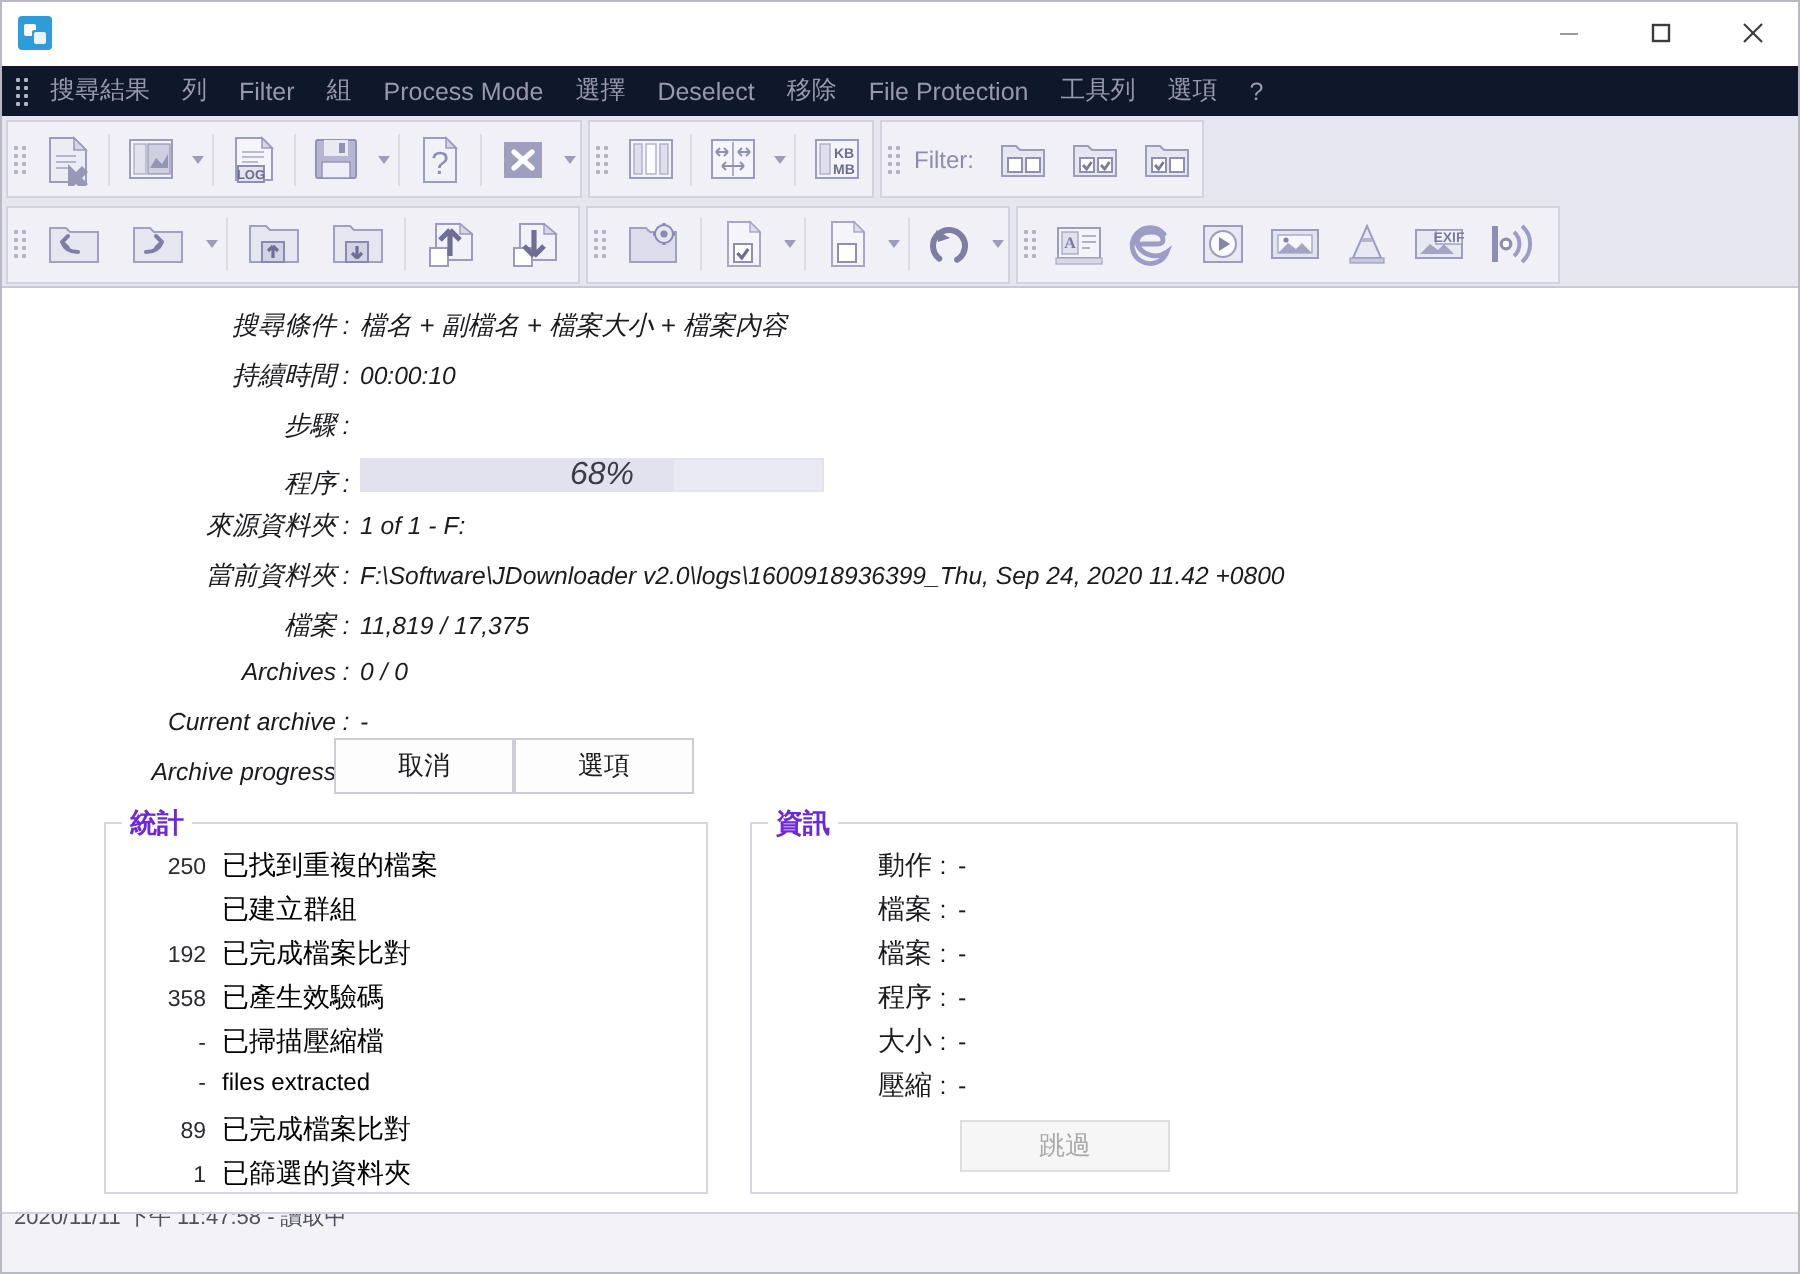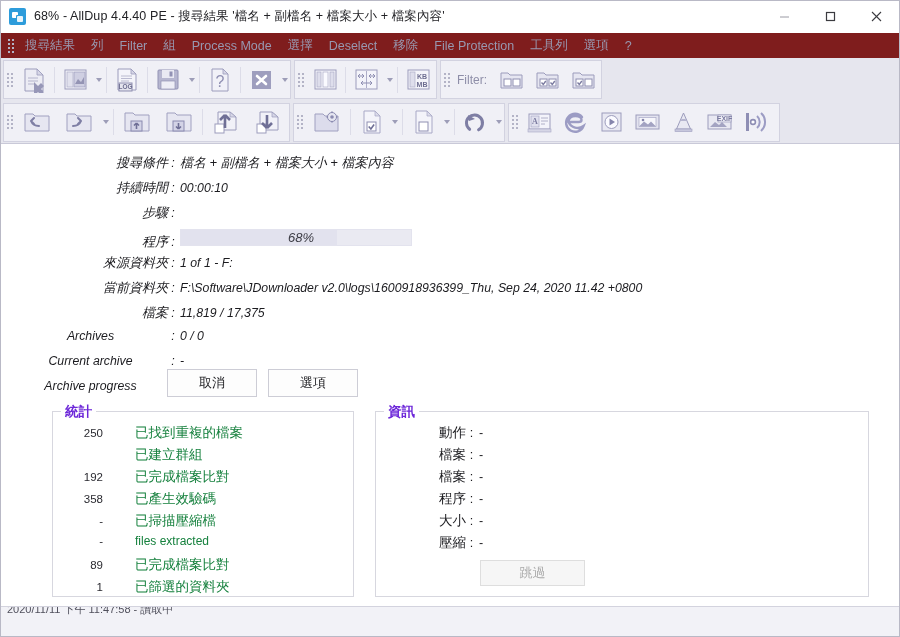--- a/index.html
+++ b/index.html
@@ -78,21 +78,21 @@
     display: flex;
     align-items: center;
     justify-content: center;
     color: #3b3b40;
   }
   .win-btn svg { display: block; }
 
   
   .menubar {
     height: 25px;
-    background: #7f1d1d;
+    background: #0f172a;
     display: flex;
     align-items: center;
     font-size: 12.5px;
     color: #9c9cb4;
     padding-left: 4px;
     box-sizing: border-box;
   }
   .grip {
     width: 8px;
     height: 16px;
@@ -185,21 +185,21 @@
     height: 20px;
   }
   .info-label {
     width: 155px;
     text-align: right;
     font-size: 13px;
     color: #1b1b1f;
     white-space: nowrap;
     flex: 0 0 auto;
   }
-  .info-label.latin { font-size: 12.3px; text-align: center; }
+  .info-label.latin { font-size: 12.3px; }
   .info-colon {
     width: 10px;
     text-align: center;
     font-size: 12.5px;
     color: #1b1b1f;
     flex: 0 0 auto;
   }
   .info-value {
     font-size: 12.3px;
     color: #1b1b1f;
@@ -221,32 +221,31 @@
     position: absolute;
     left: 0; top: 0; bottom: 0;
     background: #e2e2ee;
   }
   .progress-text {
     position: absolute;
     left: 0; right: 0; top: 0; bottom: 0;
     display: flex;
     align-items: center;
     justify-content: center;
-    font-size: 13px;
+    font-size: 16px;
     color: #3b3b44;
     padding-left: 10px;
   }
 
   
   .action-row {
     position: absolute;
     top: 225px;
     left: 166px;
     display: flex;
-    gap: 11px;
   }
   .btn {
     width: 90px;
     height: 28px;
     background: #fdfdfd;
     border: 1px solid #cdcdd6;
     font-size: 13px;
     color: #1b1b1f;
     display: flex;
     align-items: center;
@@ -293,23 +292,22 @@
     width: 58px;
     text-align: right;
     font-size: 11.5px;
     color: #2a2a30;
     flex: 0 0 auto;
     padding-right: 8px;
     box-sizing: border-box;
   }
   .stat-text {
     font-size: 13.5px;
-    color: #15803d;
+    color: #000000;
     white-space: nowrap;
-    margin-left: 24px;
   }
   .stat-text.latin { font-size: 12px; }
 
   .stats-list {
     position: absolute;
     left: 0;
     top: 12px;
     width: 100%;
   }
 
@@ -382,21 +380,20 @@
     white-space: nowrap;
   }
 </style>
 </head>
 <body>
 
 <div id="app">
 
   <div class="titlebar">
     <div class="app-icon"></div>
-    <div class="title-text">68% - AllDup 4.4.40 PE - 搜尋結果 '檔名 + 副檔名 + 檔案大小 + 檔案內容'</div>
     <div class="win-controls">
       <div class="win-btn">
         <svg width="11" height="11" viewBox="0 0 11 11">
             <line x1="1" y1="6" x2="10" y2="6" stroke="#9a9aa4" stroke-width="1"></line>
           </svg>
       </div>
       <div class="win-btn">
         <svg width="11" height="11" viewBox="0 0 11 11">
             <rect x="1.5" y="1.5" width="8" height="8" fill="none" stroke="#3b3b40" stroke-width="1.2"></rect>
           </svg>

